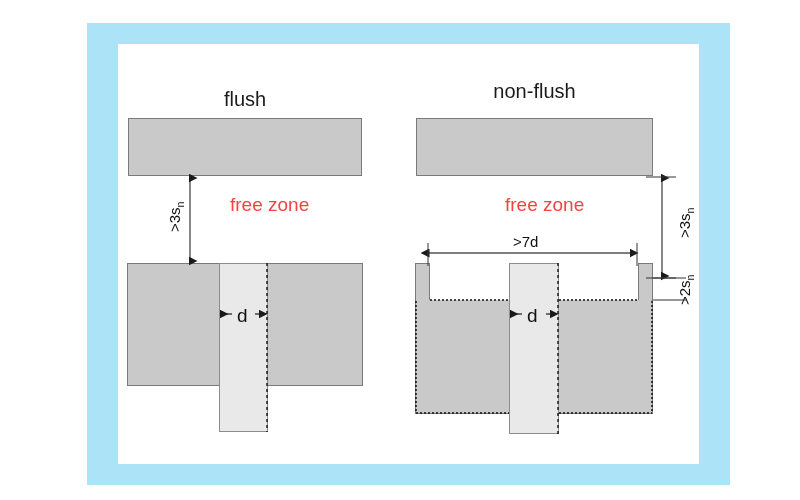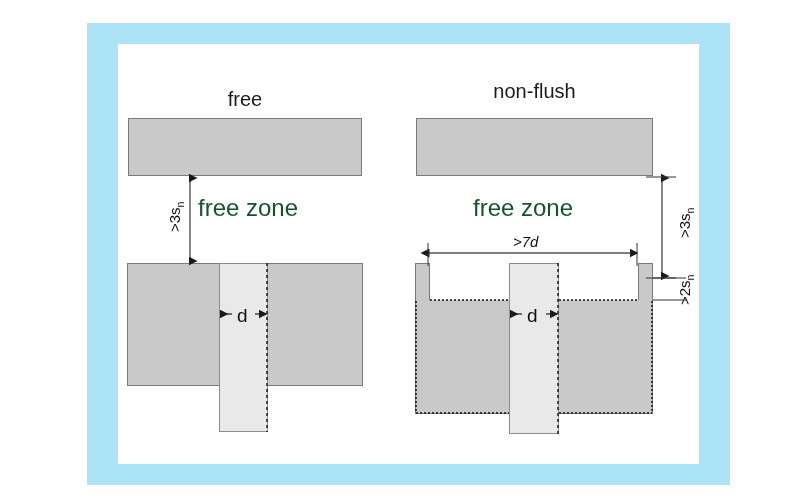--- a/index.html
+++ b/index.html
@@ -12,35 +12,35 @@
   #white-canvas{position:absolute;left:118px;top:44px;width:581px;height:420px;
                 background:#ffffff;}
 
   
   .blk{position:absolute;background:#c9c9c9;border:1.5px solid #7a7a7a;
        box-sizing:border-box;}
   .col{position:absolute;background:#e9e9e9;border:1.5px solid #8c8c8c;
        box-sizing:border-box;}
   .title{position:absolute;font-size:20px;color:#1a1a1a;text-align:center;
          white-space:nowrap;}
-  .fz{position:absolute;font-size:24px;color:#14532d;white-space:nowrap;}
+  .fz{position:absolute;font-size:19px;color:#ef4444;white-space:nowrap;margin-left:32px;}
   .dimtxt{position:absolute;font-size:15px;color:#111;white-space:nowrap;}
   .dimtxt.vert{transform-origin:0 0;transform:rotate(-90deg);}
   .dlabel{position:absolute;font-size:19px;color:#111;white-space:nowrap;}
   svg.ov{position:absolute;left:0;top:0;width:800px;height:500px;
          pointer-events:none;overflow:visible;}
   .sub{font-size:0.72em;vertical-align:sub;}
 </style>
 </head>
 <body>
 
 <div id="blue-frame"></div>
 <div id="white-canvas"></div>
 
-<div class="title" style="left:128px;top:88px;width:234px;">free</div>
+<div class="title" style="left:128px;top:88px;width:234px;">flush</div>
 
 <div class="blk" style="left:128px;top:118px;width:234px;height:58px;"></div>
 
 <div class="fz" style="left:198px;top:194px;">free zone</div>
 
 <div class="dimtxt vert" style="left:166px;top:232px;">
   <span>&gt;3s</span><span class="sub">n</span>
 </div>
 
 <div class="blk" style="left:127px;top:263px;width:93px;height:123px;"></div>
@@ -49,21 +49,21 @@
 <div class="col" style="left:219px;top:263px;width:49px;height:169px;"></div>
 
 <div class="dlabel" style="left:237px;top:305px;">d</div>
 
 <div class="title" style="left:416px;top:80px;width:237px;">non-flush</div>
 
 <div class="blk" style="left:416px;top:118px;width:237px;height:58px;"></div>
 
 <div class="fz" style="left:473px;top:194px;">free zone</div>
 
-<div class="dimtxt" style="left:513px;top:233px;font-style:italic;">&gt;7d</div>
+<div class="dimtxt" style="left:513px;top:233px;">&gt;7d</div>
 
 <div class="dimtxt vert" style="left:676px;top:238px;">
   <span>&gt;3s</span><span class="sub">n</span>
 </div>
 
 <div class="dimtxt vert" style="left:676px;top:305px;">
   <span>&gt;2s</span><span class="sub">n</span>
 </div>
 
 <div class="blk" style="left:415px;top:263px;width:15px;height:151px;"></div>

